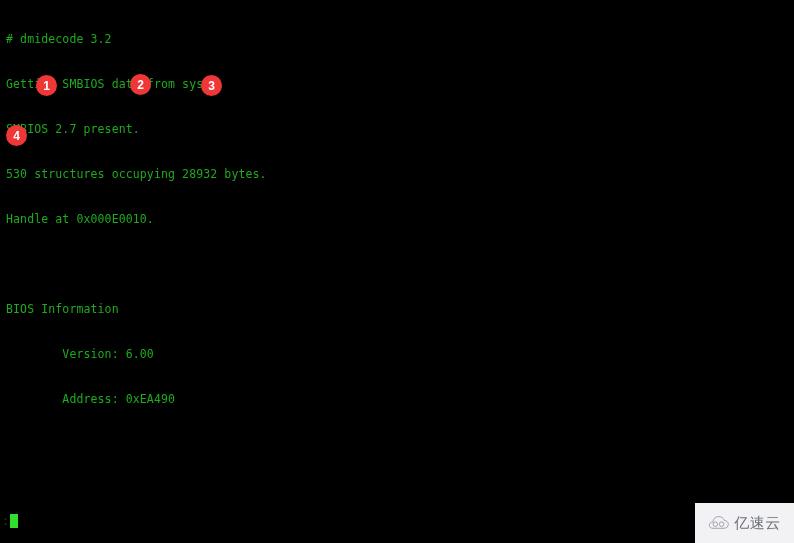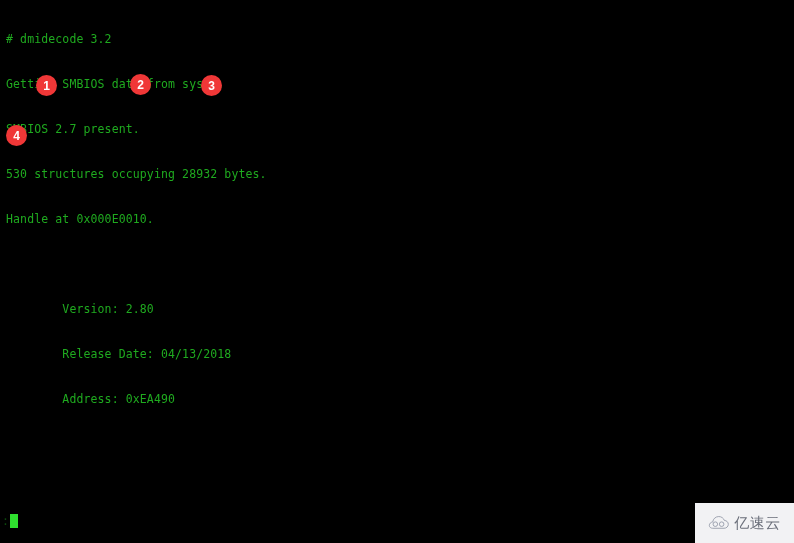--- a/index.html
+++ b/index.html
@@ -104,22 +104,22 @@
 
 <div id="terminal">
 
   <div class="term-lines">
     <div class="term-line"># dmidecode 3.2</div>
     <div class="term-line">Getting SMBIOS data from sysfs.</div>
     <div class="term-line">SMBIOS 2.7 present.</div>
     <div class="term-line">530 structures occupying 28932 bytes.</div>
     <div class="term-line">Handle at 0x000E0010.</div>
     <div class="term-line"></div>
-    <div class="term-line">        Version: 2.80</div>
-    <div class="term-line">        Release Date: 04/13/2018</div>
+    <div class="term-line">BIOS Information</div>
+    <div class="term-line">        Version: 6.00</div>
     <div class="term-line">        Address: 0xEA490</div>
     
     
     
     
     
     
     
     
     

